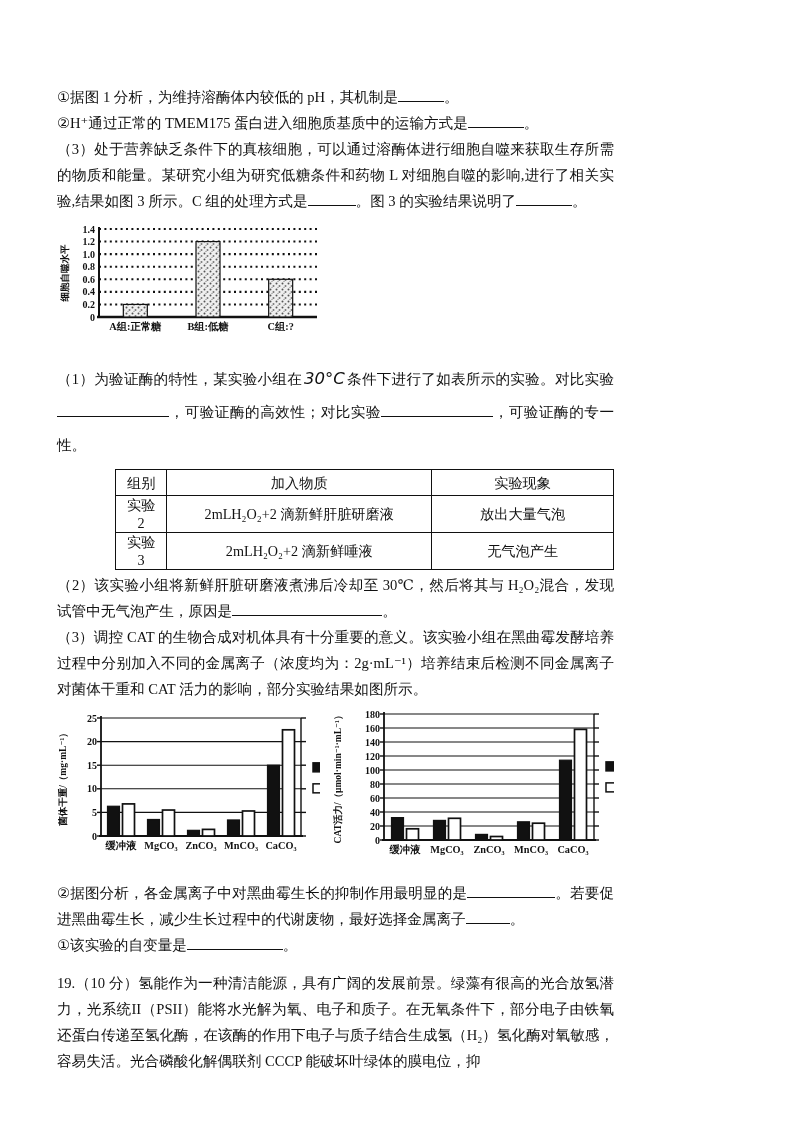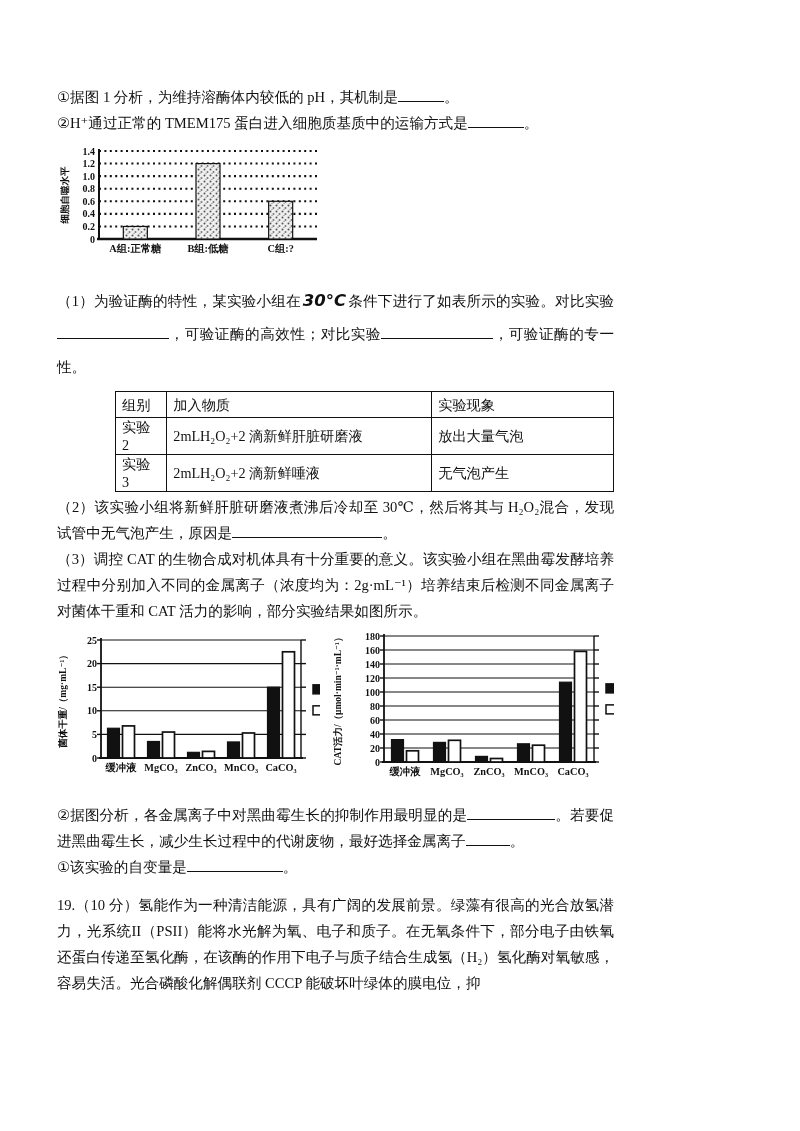--- a/index.html
+++ b/index.html
@@ -17,39 +17,39 @@
   .blank{
     display:inline-block;
     border-bottom:1px solid #111;
     height:14px;
     vertical-align:baseline;
   }
   .w44{width:44px}.w46{width:46px}.w48{width:48px}.w56{width:56px}
   .w88{width:88px}.w96{width:96px}.w112{width:112px}.w150{width:150px}
   .temp{
     font-family:"DejaVu Sans",sans-serif;
-    font-weight:bold;font-style:italic;
+    font-weight:normal;font-style:italic;
     font-size:16.5px;letter-spacing:0;
     padding:0 2px;
   }
   .fig3-block{margin:8px 0 4px 2px;width:300px;text-align:center;}
   .fig3-caption{display:block;margin-top:2px;font-size:14.6px;}
   .q18{margin-top:12px;}
   .q18-1{margin-top:6px;line-height:33px;}
   table.exp{
     border-collapse:collapse;
     margin:7px 0 2px 58px;
     font-size:14.2px;
   }
   table.exp td{
     border:1px solid #111;
     height:25px;
     padding:0 6px;
     vertical-align:middle;
-    text-align:left;
+    text-align:center;
     line-height:18px;
   }
   .charts-row{display:flex;gap:12px;margin:4px 0 2px 0;}
   svg text{
     font-family:"Liberation Serif","DejaVu Serif","DejaVu Sans",serif;
     fill:#111;
   }
   .hiddefs{position:absolute;width:0;height:0;}
 </style>
 </head>
@@ -65,20 +65,21 @@
     </pattern>
   </defs>
 </svg>
 
 <div class="page">
 
   <p><span>①据图 1 分析，为维持溶酶体内较低的 pH，其机制是</span><span class="blank w46"></span><span>。</span></p>
 
   <p><span>②H⁺通过正常的 TMEM175 蛋白进入细胞质基质中的运输方式是</span><span class="blank w56"></span><span>。</span></p>
 
+  <p><span>（3）处于营养缺乏条件下的真核细胞，可以通过溶酶体进行细胞自噬来获取生存所需的物质和能量。某研究小组为研究低糖条件和药物 L 对细胞自噬的影响,进行了相关实验,结果如图 3 所示。C 组的处理方式是</span><span class="blank w48"></span><span>。图 3 的实验结果说明了</span><span class="blank w56"></span><span>。</span></p>
 
   <div class="fig3-block">
     <svg width="300" height="126">
         <text x="36" y="98.5" text-anchor="end" font-size="10" font-weight="bold">0</text>
         <line x1="40" y1="82.42857142857143" x2="258" y2="82.42857142857143" stroke="#111" stroke-width="2.1" stroke-dasharray="2 3.4"></line>
         <text x="36" y="85.92857142857143" text-anchor="end" font-size="10" font-weight="bold">0.2</text>
         <line x1="40" y1="69.85714285714286" x2="258" y2="69.85714285714286" stroke="#111" stroke-width="2.1" stroke-dasharray="2 3.4"></line>
         <text x="36" y="73.35714285714286" text-anchor="end" font-size="10" font-weight="bold">0.4</text>
         <line x1="40" y1="57.285714285714285" x2="258" y2="57.285714285714285" stroke="#111" stroke-width="2.1" stroke-dasharray="2 3.4"></line>
         <text x="36" y="60.785714285714285" text-anchor="end" font-size="10" font-weight="bold">0.6</text>

